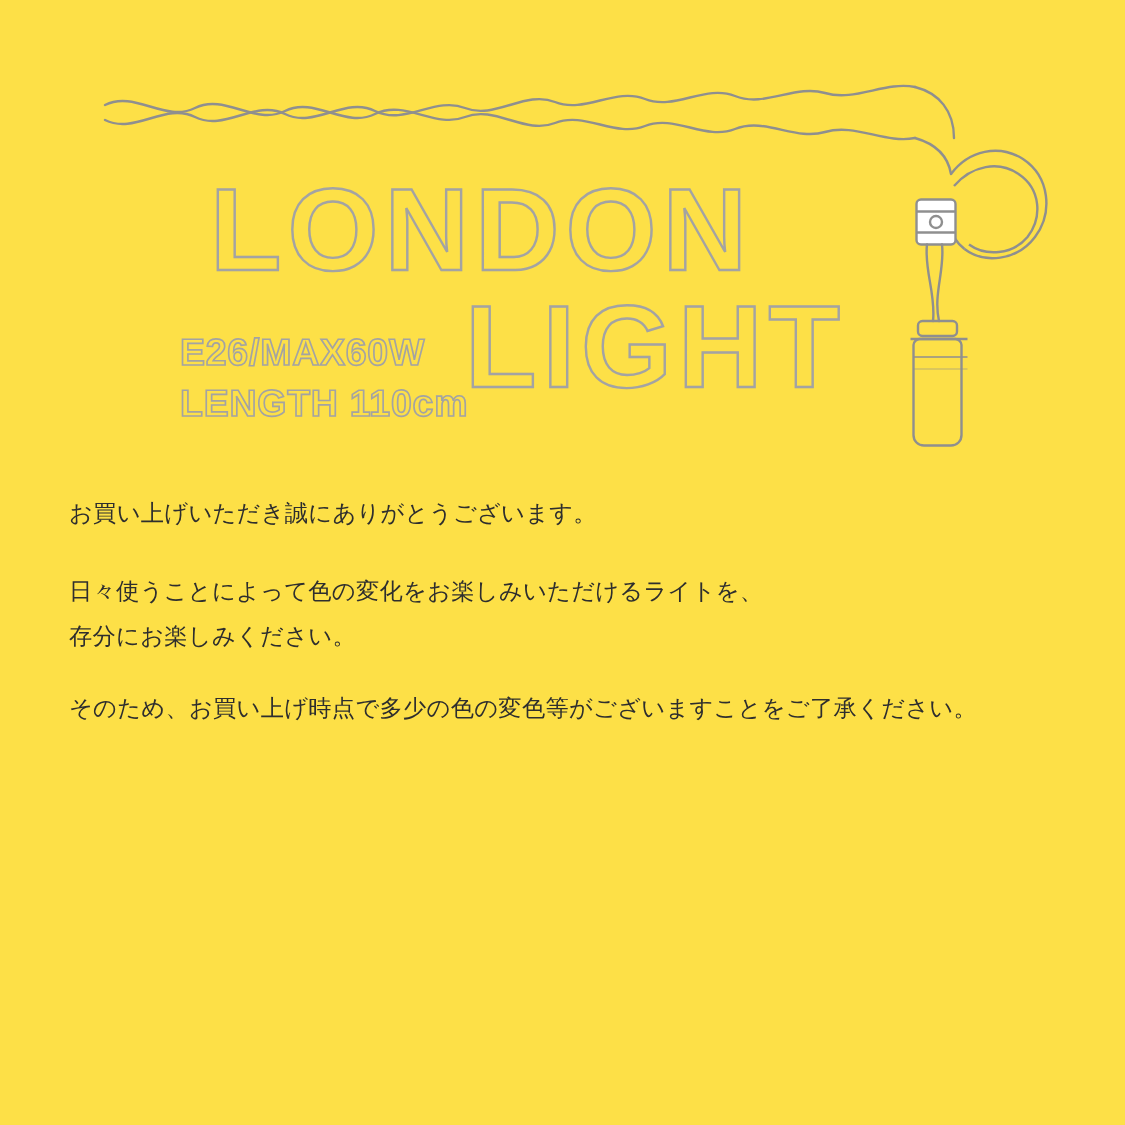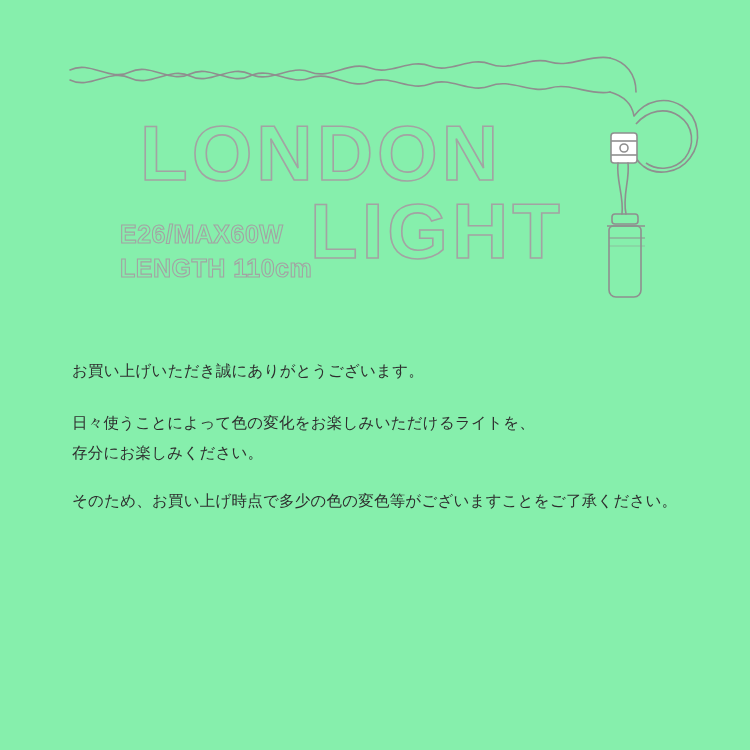--- a/index.html
+++ b/index.html
@@ -11,42 +11,41 @@
     width: 750px;
     height: 750px;
     overflow: hidden;
     font-family: "Liberation Sans", sans-serif;
     color: #2b2b2b;
   }
   .page {
     position: relative;
     width: 750px;
     height: 750px;
-    background: #86efac;
+    background: #fde047;
   }
 
   
   .hero {
     position: relative;
     width: 750px;
     height: 330px;
   }
   .hero svg {
     position: absolute;
     left: 0;
     top: 0;
   }
 
   
   .body-copy {
     position: absolute;
     left: 46px;
-    top: 356px;
+    top: 328px;
     width: 670px;
-    margin-left: 26px;
   }
   .para {
     font-family: "Liberation Sans", sans-serif;
     font-size: 15.5px;
     line-height: 30px;
     color: #2e2e2e;
     letter-spacing: 0.2px;
     margin: 0 0 18px 0;
     white-space: pre-line;
   }

